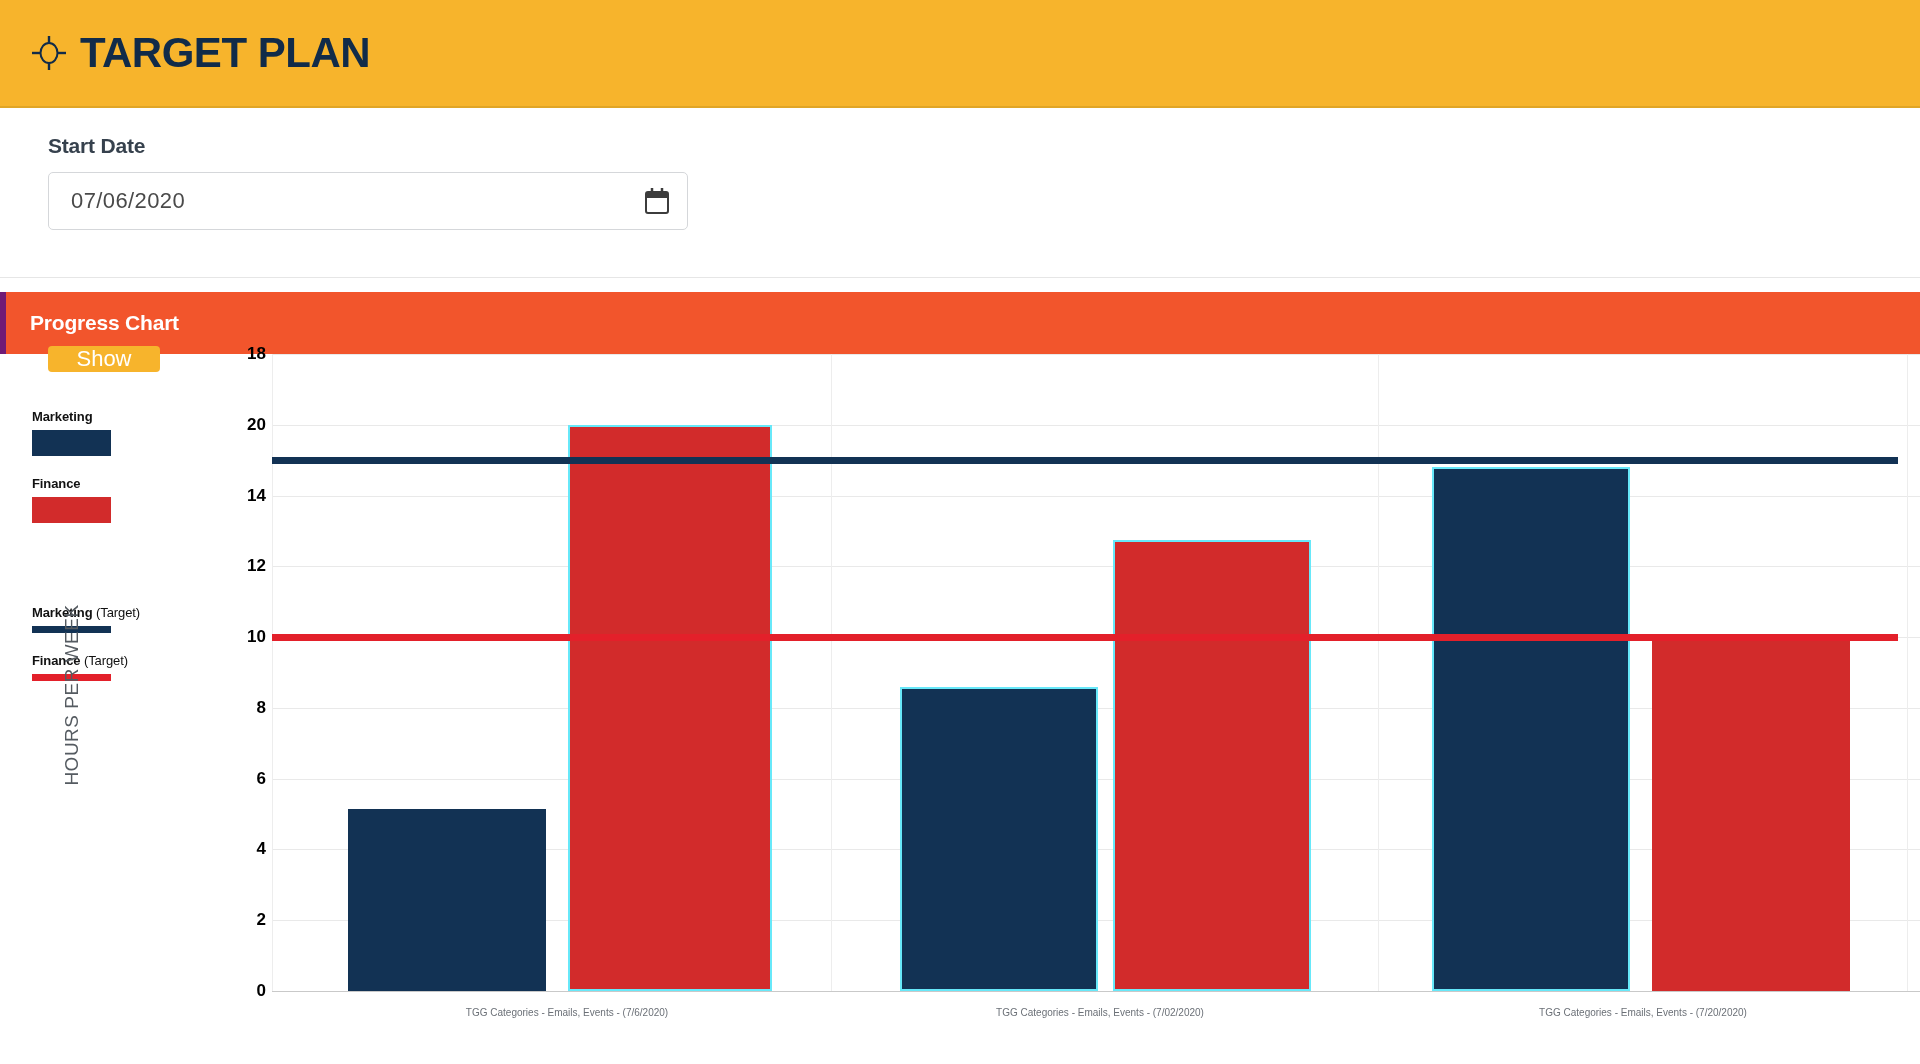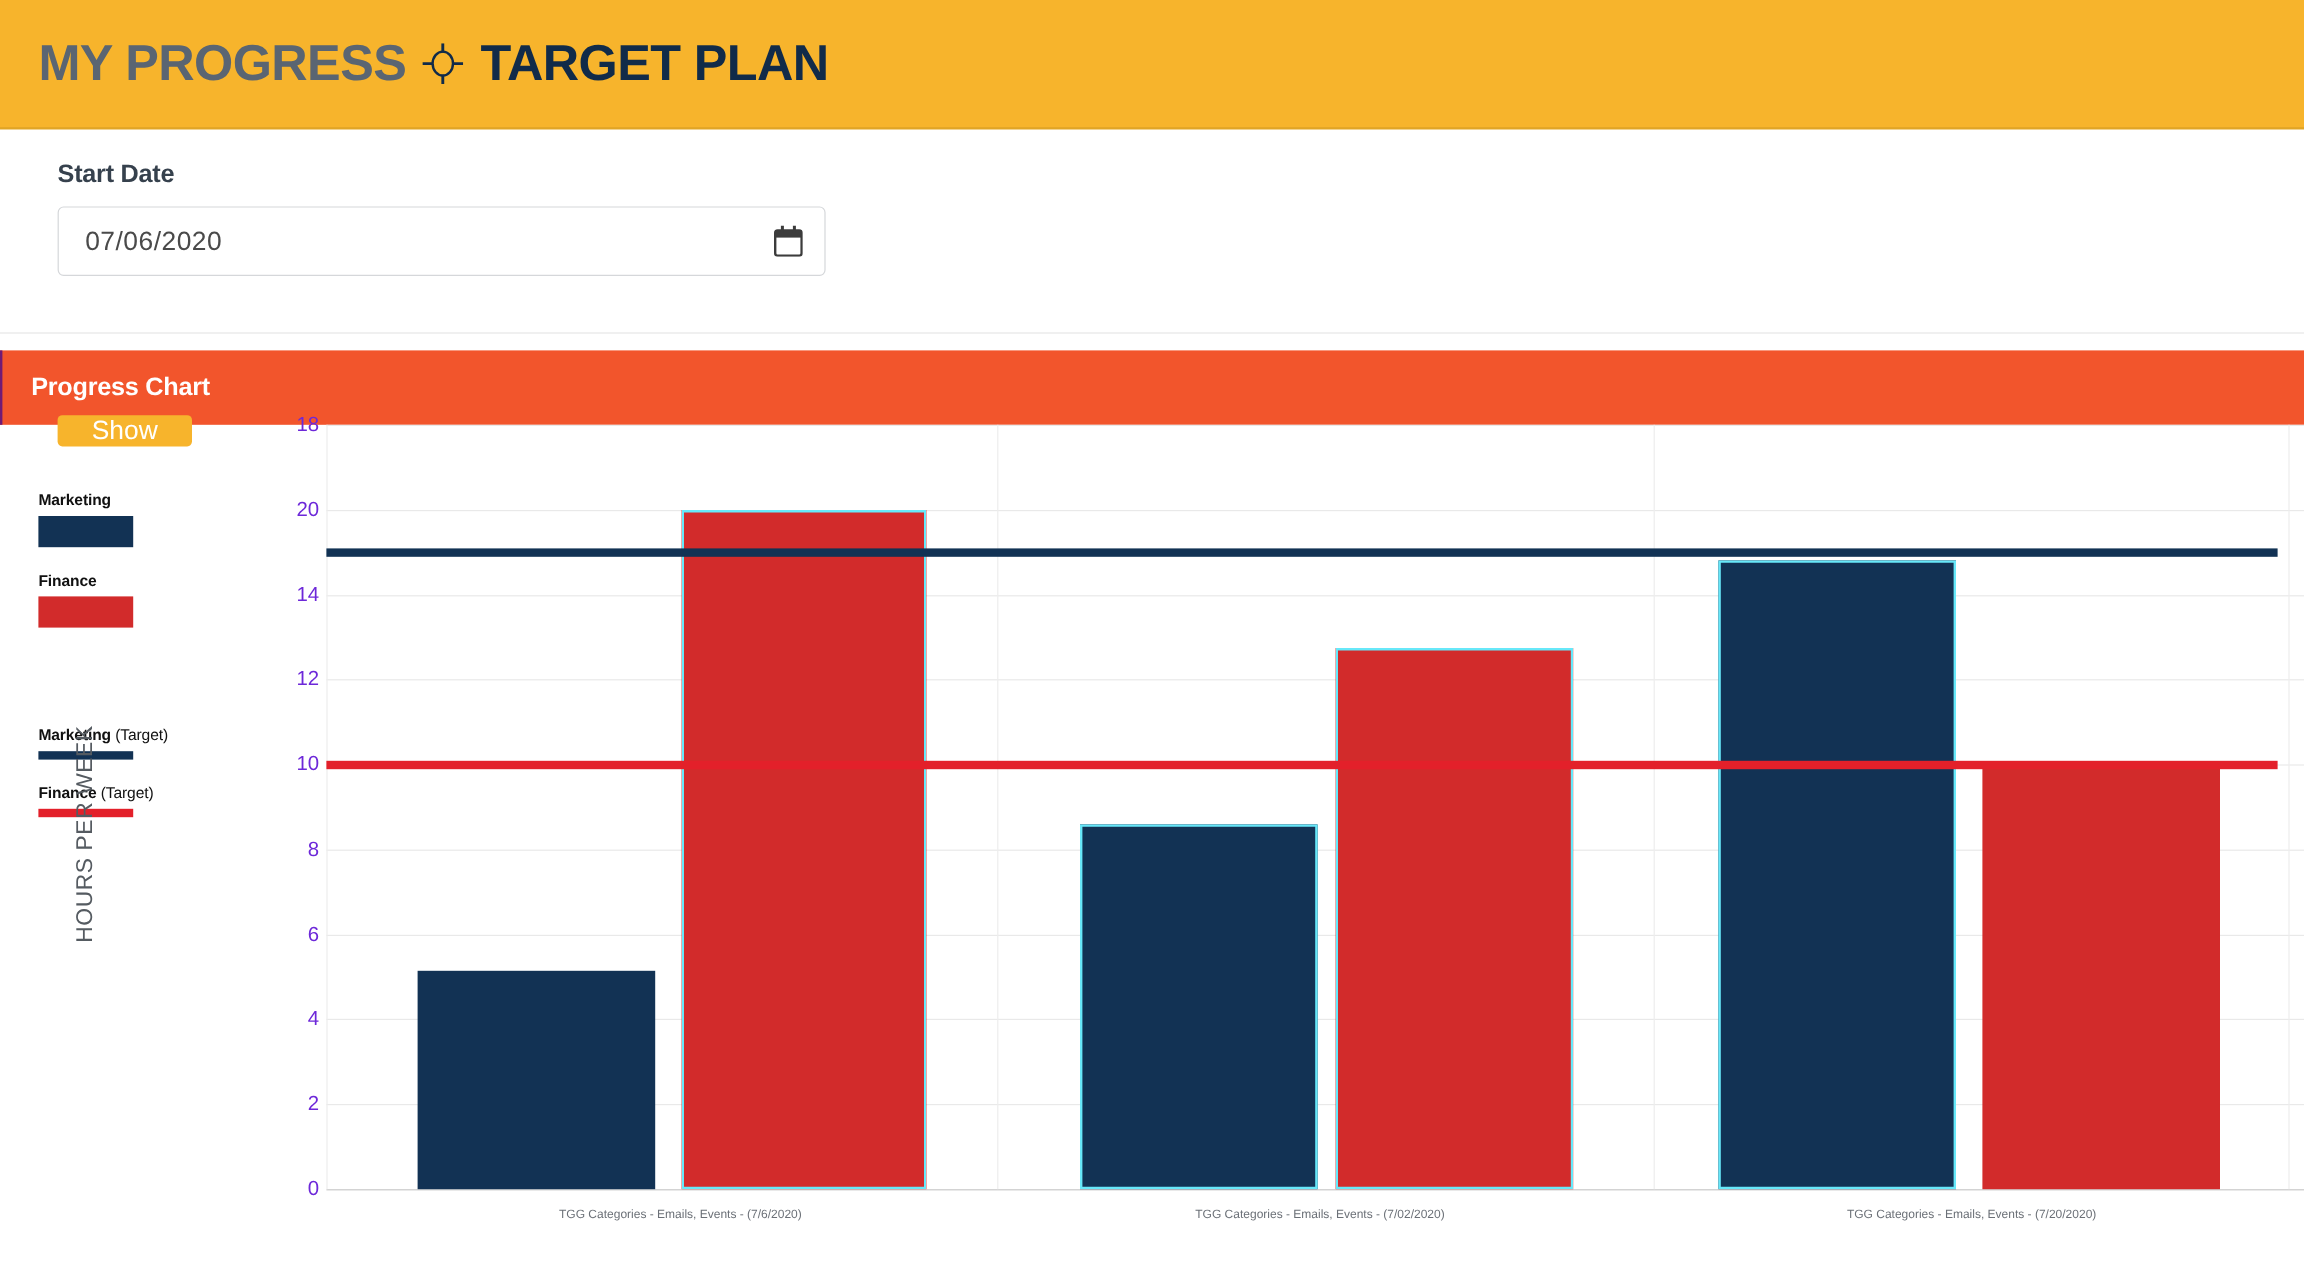--- a/index.html
+++ b/index.html
@@ -78,21 +78,21 @@
     color: #ffffff;
     font-size: 22px;
     font-family: "Liberation Sans", sans-serif;
     cursor: pointer;
   }
 
   
   .panel-header {
     height: 62px;
     background: #F2552C;
-    border-left: 2px solid #701a75;
+    border-left: 6px solid #701a75;
     display: flex;
     align-items: center;
     padding-left: 24px;
     margin-top: 14px;
   }
   .panel-header-title {
     color: #ffffff;
     font-size: 21px;
     font-weight: bold;
     letter-spacing: -0.2px;
@@ -139,22 +139,23 @@
     color: #555b61;
     letter-spacing: 0.5px;
     white-space: nowrap;
   }
   .ytick {
     position: absolute;
     right: 1654px;
     width: 60px;
     text-align: right;
     font-size: 17px;
-    color: #6d28d9;
+    color: #000000;
     transform: translateY(-50%);
+    font-weight: bold;
   }
   .gridline {
     position: absolute;
     left: 272px;
     width: 1648px;
     height: 1px;
     background: #e9e9e9;
   }
   .gridline.base { background: #c9c9c9; }
   .vgrid {
@@ -179,21 +180,20 @@
     text-align: center;
     transform: translateX(-50%);
     white-space: nowrap;
   }
 </style>
 </head>
 <body>
 
 <div class="app-header">
   <div class="app-title">
-    <span class="title-grey">MY PROGRESS</span>
     <span class="target-icon">
       <svg width="34" height="34" viewBox="0 0 34 34">
         <ellipse cx="17" cy="17" rx="8.5" ry="10" fill="none" stroke="#112b49" stroke-width="2"></ellipse>
         <line x1="17" y1="0" x2="17" y2="8" stroke="#112b49" stroke-width="2.4"></line>
         <line x1="17" y1="26" x2="17" y2="34" stroke="#112b49" stroke-width="2.4"></line>
         <line x1="0" y1="17" x2="8" y2="17" stroke="#112b49" stroke-width="2.4"></line>
         <line x1="26" y1="17" x2="34" y2="17" stroke="#112b49" stroke-width="2.4"></line>
       </svg>
     </span>
     <span class="title-navy">TARGET PLAN</span>

